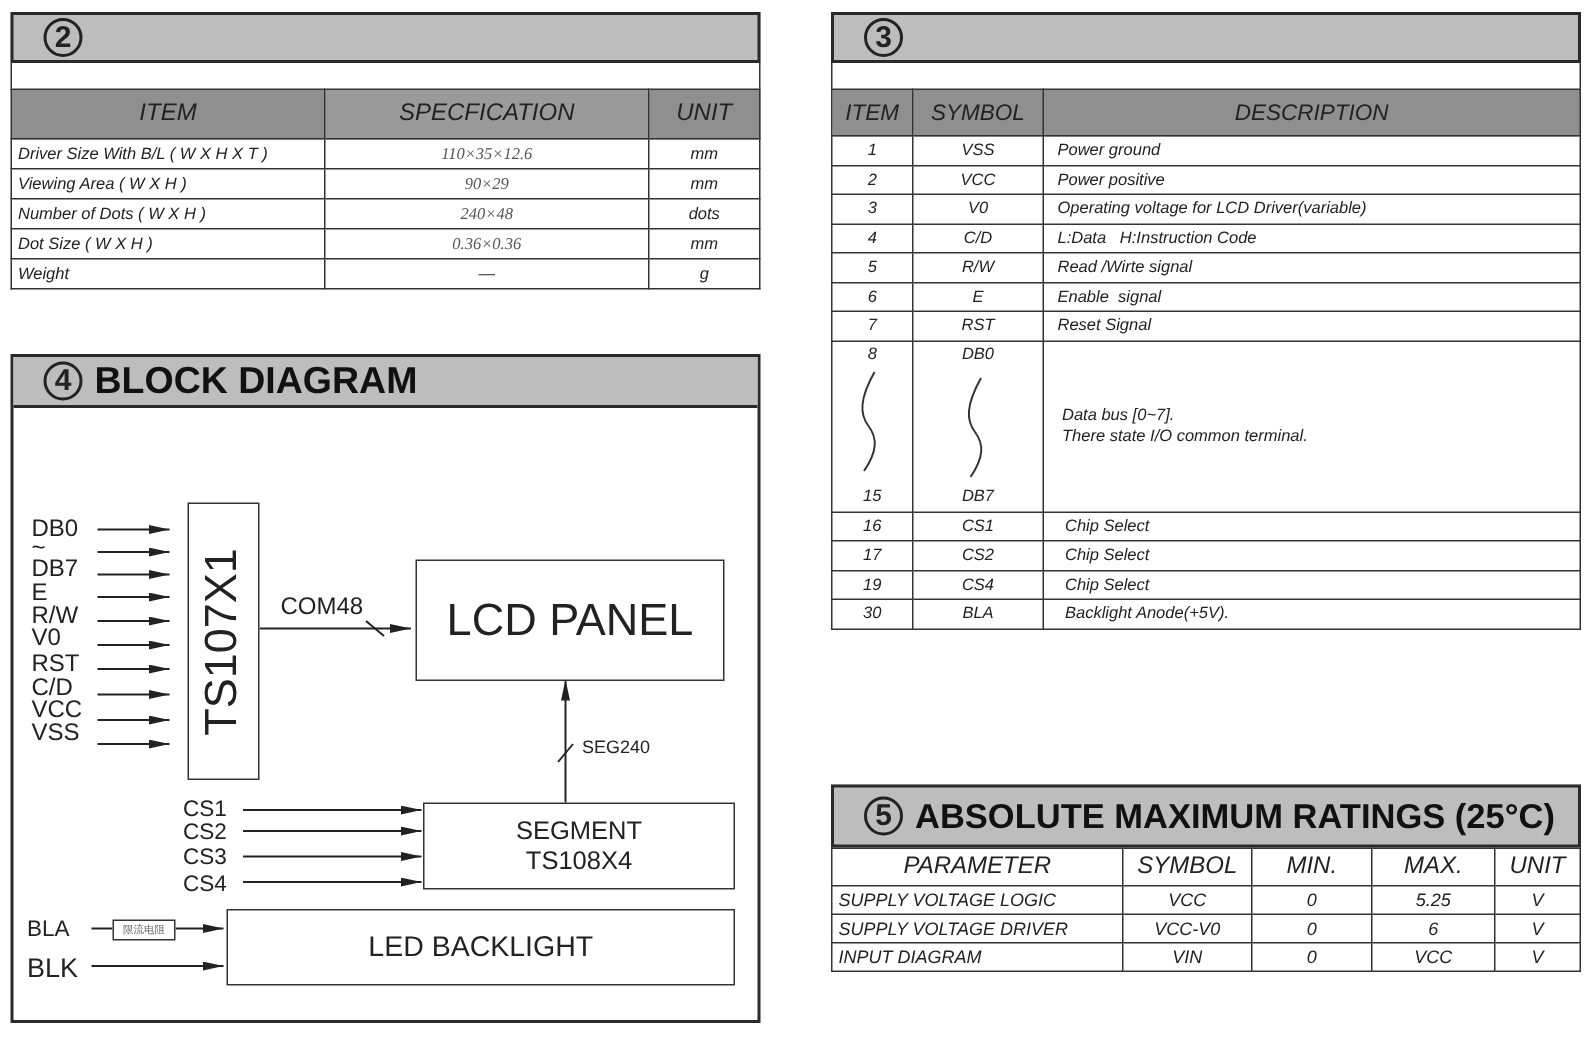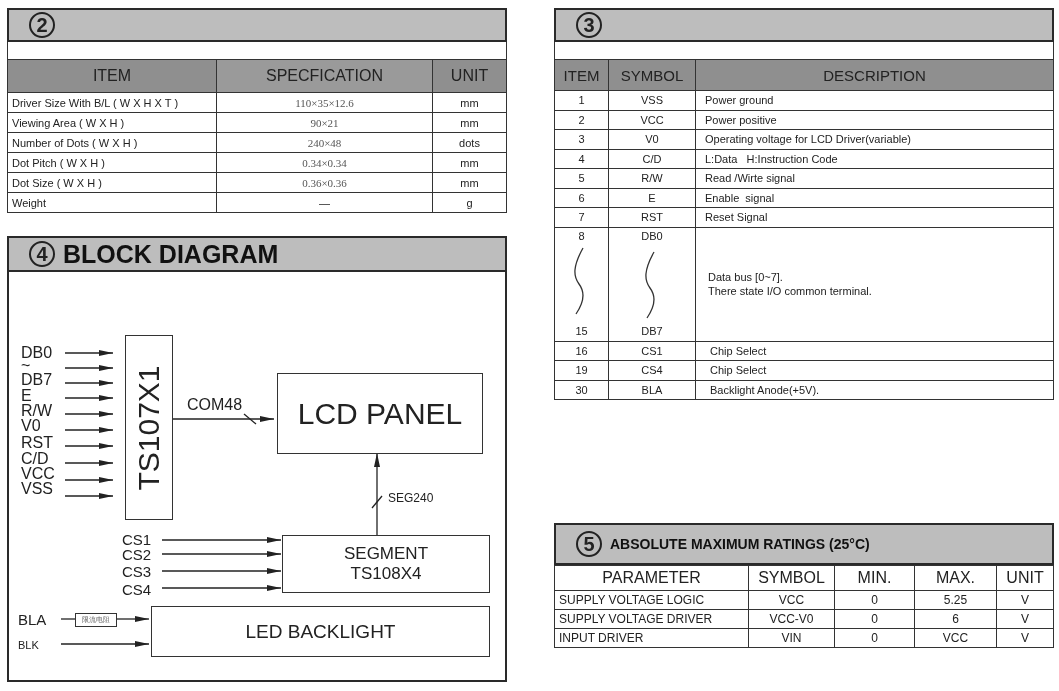--- a/index.html
+++ b/index.html
@@ -5,21 +5,21 @@
   html, body { margin:0; padding:0; background:#ffffff; }
   body { width:1059px; height:691px; position:relative; overflow:hidden;
          font-family:"Liberation Sans", sans-serif; color:#222; }
   .section { position:absolute; }
   .sec-header { background:#bdbdbd; border:2px solid #2a2a2a; height:34px;
                 display:flex; align-items:center; box-sizing:border-box; }
   .sec-header .num { display:inline-flex; width:26px; height:26px; border:2px solid #222;
                      border-radius:50%; align-items:center; justify-content:center;
                      font-weight:bold; font-size:20px; margin-left:20px; margin-right:8px; box-sizing:border-box; }
   .sec-header .title { font-weight:bold; font-size:25px; letter-spacing:0px; color:#111; }
-  table { border-collapse:collapse; width:100%; }
+  table { border-collapse:collapse; width:100%;font-style:italic; }
   td, th { border:1.5px solid #333; padding:0 4px; font-size:11px; height:19px; white-space:nowrap; }
   th { background:#8f8f8f; font-weight:normal; font-size:16px; color:#222; height:32px; }
   .c { text-align:center; }
   .serif { font-family:"Liberation Serif", serif; color:#555; }
 
   
   #mech { left:7px; top:8px; width:500px; }
   #mech .gap { height:17px; border-left:1.5px solid #333; border-right:1.5px solid #333; }
   
   #pin { left:554px; top:8px; width:500px; }
@@ -59,32 +59,27 @@
       <th style="background:#9a9a9a">SPECFICATION</th>
       <th>UNIT</th>
     </tr>
     <tr>
       <td>Driver Size With B/L ( W X H X T )</td>
       <td class="c serif">110×35×12.6</td>
       <td class="c">mm</td>
     </tr>
     <tr>
       <td>Viewing Area ( W X H )</td>
-      <td class="c serif">90×21</td>
+      <td class="c serif">90×29</td>
       <td class="c">mm</td>
     </tr>
     <tr>
       <td>Number of Dots ( W X H )</td>
       <td class="c serif">240×48</td>
       <td class="c">dots</td>
-    </tr>
-    <tr>
-      <td>Dot Pitch ( W X H )</td>
-      <td class="c serif">0.34×0.34</td>
-      <td class="c">mm</td>
     </tr>
     <tr>
       <td>Dot Size ( W X H )</td>
       <td class="c serif">0.36×0.36</td>
       <td class="c">mm</td>
     </tr>
     <tr>
       <td>Weight</td>
       <td class="c">—</td>
       <td class="c">g</td>
@@ -164,20 +159,25 @@
         <div>Data bus [0~7].</div>
         <div style="margin-top:2px">There state I/O common terminal.</div>
       </td>
     </tr>
     <tr>
       <td class="c">16</td>
       <td class="c">CS1</td>
       <td style="padding-left:14px">Chip Select</td>
     </tr>
     <tr>
+      <td class="c">17</td>
+      <td class="c">CS2</td>
+      <td style="padding-left:14px">Chip Select</td>
+    </tr>
+    <tr>
       <td class="c">19</td>
       <td class="c">CS4</td>
       <td style="padding-left:14px">Chip Select</td>
     </tr>
     <tr>
       <td class="c">30</td>
       <td class="c">BLA</td>
       <td style="padding-left:14px">Backlight Anode(+5V).</td>
     </tr>
   </tbody>
@@ -250,33 +250,33 @@
   <div class="lbl" style="left:113px;top:310px;font-size:15px">CS2</div>
   <div class="lbl" style="left:113px;top:327px;font-size:15px">CS3</div>
   <div class="lbl" style="left:113px;top:345px;font-size:15px">CS4</div>
 
   <div class="box" style="left:273px;top:297px;width:208px;height:58px;flex-direction:column">
     <span style="font-size:17px;line-height:20px">SEGMENT</span>
     <span style="font-size:17px;line-height:20px">TS108X4</span>
   </div>
 
   <div class="lbl" style="left:9px;top:375px;font-size:15px">BLA</div>
-  <div class="lbl" style="left:9px;top:400px;font-size:11px">BLK</div>
+  <div class="lbl" style="left:9px;top:400px;font-size:18px">BLK</div>
   <div class="box" style="left:66px;top:375px;width:42px;height:14px;border-width:1px">
     <span style="font-size:7px;color:#666">限流电阻</span>
   </div>
   <div class="box" style="left:142px;top:368px;width:339px;height:51px">
     <span style="font-size:19px">LED BACKLIGHT</span>
   </div>
 </div>
 
 <div class="section" id="rate">
   <div class="sec-header" style="height:42px">
     <span class="num">5</span>
-    <span class="title" style="font-size:14px">ABSOLUTE MAXIMUM RATINGS (25°C)</span>
+    <span class="title" style="font-size:23px">ABSOLUTE MAXIMUM RATINGS (25°C)</span>
   </div>
   <table>
     <colgroup>
         <col style="width:194px">
         <col style="width:86px">
         <col style="width:80px">
         <col style="width:82px">
         <col>
       </colgroup>
     <tbody>
@@ -295,21 +295,21 @@
       <td class="c">V</td>
     </tr>
     <tr>
       <td>SUPPLY VOLTAGE DRIVER</td>
       <td class="c">VCC-V0</td>
       <td class="c">0</td>
       <td class="c">6</td>
       <td class="c">V</td>
     </tr>
     <tr>
-      <td>INPUT DRIVER</td>
+      <td>INPUT DIAGRAM</td>
       <td class="c">VIN</td>
       <td class="c">0</td>
       <td class="c">VCC</td>
       <td class="c">V</td>
     </tr>
   </tbody>
     </table>
 </div>
 
 </body></html>

